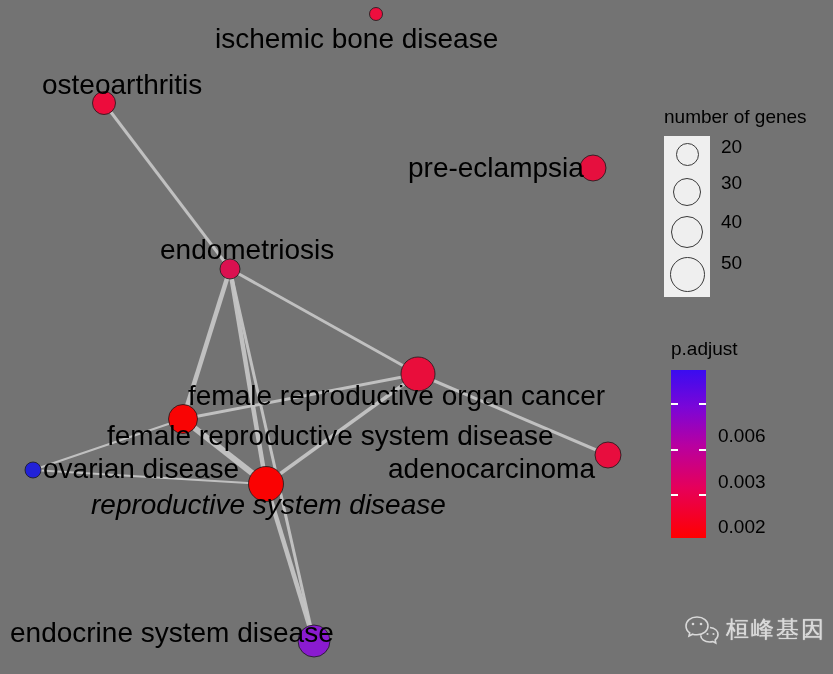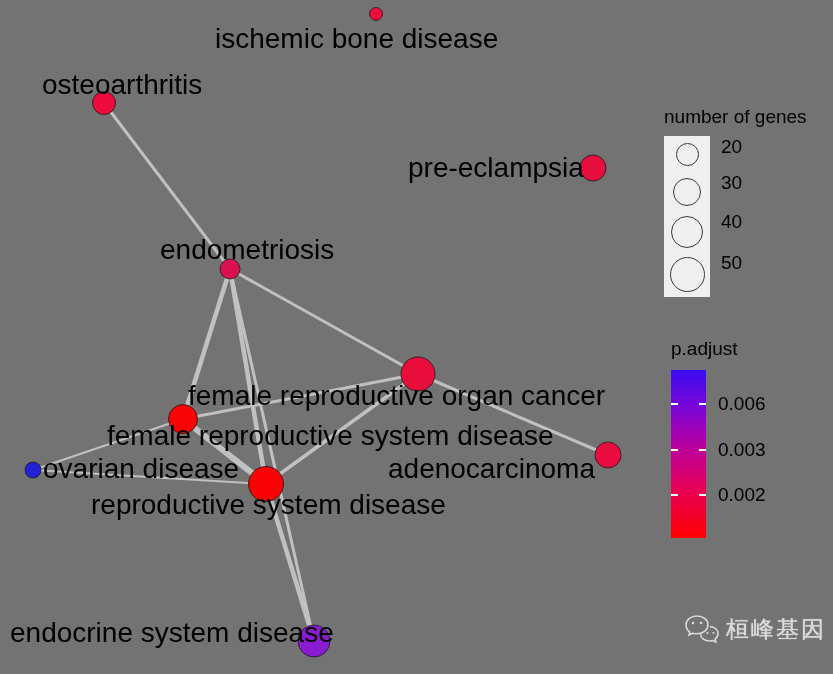--- a/index.html
+++ b/index.html
@@ -26,25 +26,25 @@
   
   .color-legend { position:absolute; left:671px; top:338px; z-index:4; }
   .color-body { position:relative; margin-top:10px; }
   .color-bar { position:relative; width:35px; height:168px; }
   .color-tick-left, .color-tick-right {
     position:absolute; height:2px; width:7px; background:#ffffff; z-index:5;
   }
   .color-tick-left { left:0; } .color-tick-right { right:0; }
   .color-tick-label {
     position:absolute; left:47px; transform:translateY(-50%);
-    font-size:19px; color:#000; white-space:nowrap;
+    font-size:19px; color:#000; white-space:nowrap;margin-top:32px;
   }
   
   .watermark {
-    position:absolute; left:684px; top:614px; display:flex; 
+    position:absolute; left:684px; top:614px; display:flex; align-items:center;
     gap:6px; z-index:4;
   }
   .watermark-text {
     color:#d9d9d9; font-size:23px; letter-spacing:2px; white-space:nowrap;
     text-shadow:0 0 1px #eeeeee;
   }
 </style>
 </head>
 <body>
 
@@ -76,21 +76,21 @@
     </svg>
 
   <div id="labels-layer">
       <div class="node-label" style="left: 215px; top: 24px;">ischemic bone disease</div>
       <div class="node-label" style="left: 42px; top: 70px;">osteoarthritis</div>
       <div class="node-label" style="left: 408px; top: 153px;">pre-eclampsia</div>
       <div class="node-label" style="left: 160px; top: 235px;">endometriosis</div>
       <div class="node-label" style="left: 188px; top: 381px; text-align: center;">female reproductive organ cancer</div>
       <div class="node-label" style="left: 107px; top: 421px;">female reproductive system disease</div>
       <div class="node-label" style="left: 43px; top: 454px;">ovarian disease</div>
-      <div class="node-label" style="left: 91px; top: 490px;">reproductive system disease</div>
+      <div class="node-label" style="left: 91px; top: 490px; font-style: italic;">reproductive system disease</div>
       <div class="node-label" style="left: 388px; top: 454px;">adenocarcinoma</div>
       <div class="node-label" style="left: 10px; top: 618px;">endocrine system disease</div>
     </div>
 
   <div class="size-legend">
     <div class="legend-title">number of genes</div>
     <div class="size-rows" id="size-rows">
         <div class="size-row" style="height: 36px;">
           <span class="size-key">
             <span class="size-circle" style="width: 21px; height: 21px;"></span>

